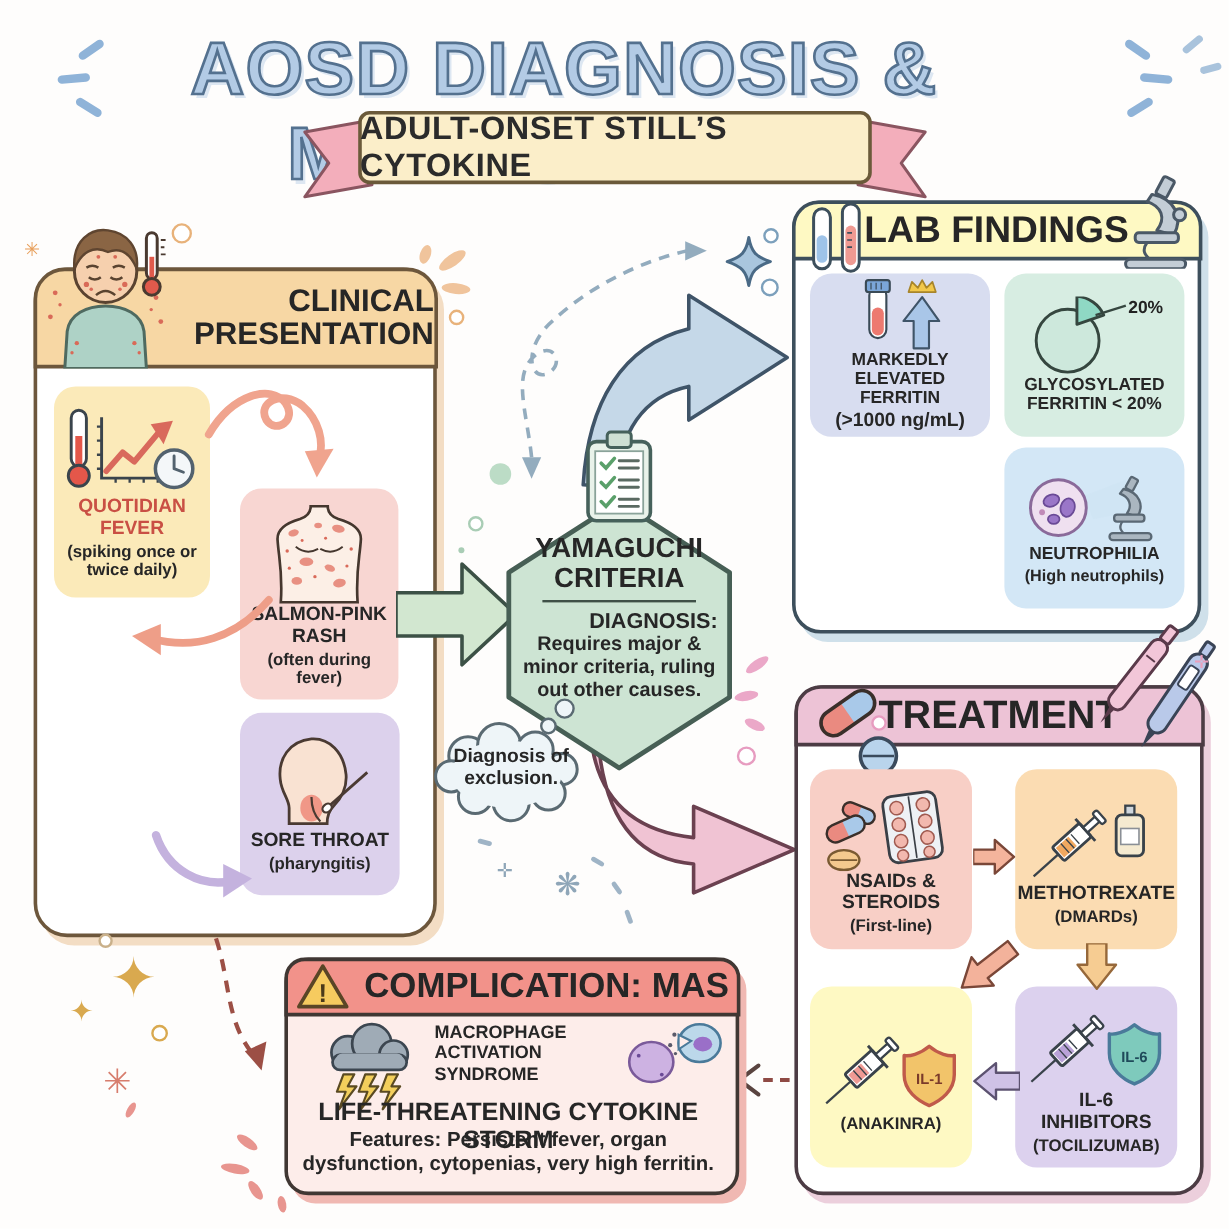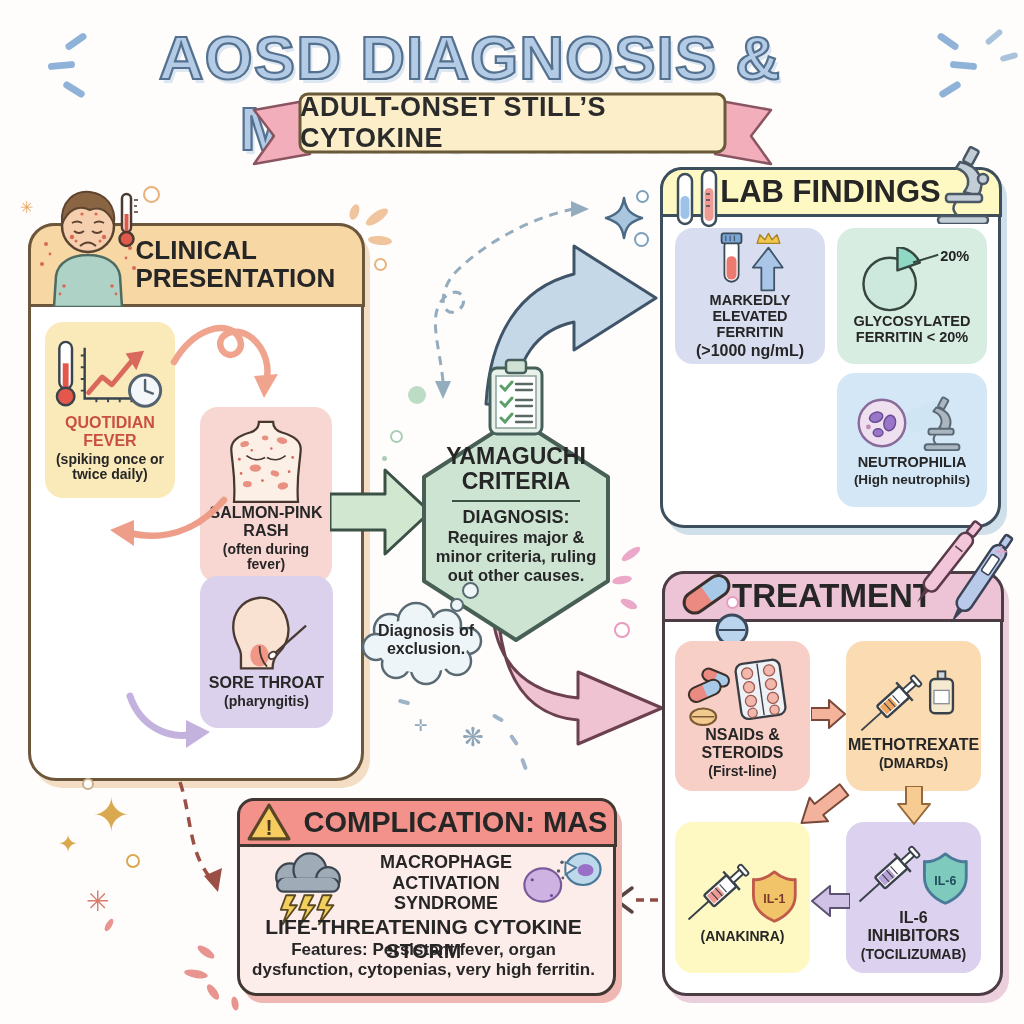--- a/index.html
+++ b/index.html
@@ -11,21 +11,21 @@
     color:#b3cbe5;-webkit-text-stroke:2.2px #54718f;text-shadow:3px 4px 0 #dde7f2}
   .ribbon-text{display:flex;align-items:center;justify-content:center;font-weight:700;font-size:27px;color:#2b2b2b;letter-spacing:.5px}
   .panel{position:absolute;background:#fff;border-style:solid}
   .phead{position:absolute;display:flex;align-items:center;justify-content:center;font-weight:700;box-sizing:border-box}
   .card{position:absolute;display:flex;flex-direction:column;align-items:center;justify-content:center;
     text-align:center;border-radius:18px;padding:4px 6px;box-sizing:border-box;font-weight:700}
   .ct{font-size:16px;line-height:1.12}
   .cs{font-size:14px;line-height:1.1;margin-top:2px}
   .red{color:#c94f44}
   svg text{font-family:"Liberation Sans",sans-serif;font-weight:700}
-  .hexa-text{display:flex;flex-direction:column;align-items:center;text-align:center}
+  .hexa-text{display:flex;flex-direction:column;align-items:flex-end;text-align:center}
   .hr-line{width:128px;border-top:2.5px solid #3f5047;margin:6px auto 5px}
 </style>
 </head>
 <body>
 
 <div class="stage">
 
   <div class="abs big-title" style="top:22px">AOSD DIAGNOSIS &amp; MANAGEMENT</div>
   <div class="dash" style="left:64px;top:38px;width:24px;height:7px;background:#8fb3d8;transform:rotate(-35deg)"></div>
   <div class="dash" style="left:48px;top:62px;width:27px;height:7px;background:#8fb3d8;transform:rotate(-5deg)"></div>
@@ -38,21 +38,21 @@
 
   <svg class="abs" style="left:240px;top:86px" width="545" height="90" viewBox="0 0 545 90">
     <polygon points="14,24 70,14 70,68 14,78 34,50" fill="#f3aebb" stroke="#8a5560" stroke-width="2.5" stroke-linejoin="round"></polygon>
     <polygon points="531,24 475,14 475,68 531,78 511,50" fill="#f3aebb" stroke="#8a5560" stroke-width="2.5" stroke-linejoin="round"></polygon>
     <rect x="60" y="8" width="425" height="58" rx="8" fill="#fbeec9" stroke="#6b5a3a" stroke-width="3"></rect>
   </svg>
   <div class="abs ribbon-text" style="left:300px;top:94px;width:425px;height:58px">ADULT-ONSET STILL’S CYTOKINE</div>
 
   <div class="panel" style="left:28px;top:223px;width:330px;height:552px;border-width:3.5px;border-color:#6d573c;border-radius:28px;box-shadow:6px 7px 0 #f3ddc4">
     <div class="phead" style="left:-3.5px;top:-3.5px;right:-3.5px;height:84px;background:#f7d7a4;border:3.5px solid #6d573c;border-radius:26px 26px 0 0;font-size:26px;line-height:1.05;padding-left:105px">
-      <span style="text-align:left">CLINICAL PRESENTATION</span>
+      <span style="text-align:right">CLINICAL PRESENTATION</span>
     </div>
   </div>
 
   <div class="card" style="left:45px;top:322px;width:130px;height:176px;background:#fbeab9">
     <svg width="118" height="76" viewBox="0 0 120 78">
       <path d="M34,10 V62 H100" fill="none" stroke="#3a444c" stroke-width="2.5"></path>
       <path d="M34,18 h-4 M34,30 h-4 M34,42 h-4 M34,54 h-4 M46,62 v4 M58,62 v4 M70,62 v4 M82,62 v4" stroke="#3a444c" stroke-width="2"></path>
       <path d="M38,56 L52,40 L62,48 L82,24" stroke="#d9695c" stroke-width="5" fill="none" stroke-linejoin="round" stroke-linecap="round"></path>
       <polygon points="76,16 95,13 87,33" fill="#d9695c"></polygon>
       <rect x="8" y="4" width="13" height="48" rx="6.5" fill="#fff" stroke="#3a444c" stroke-width="2.5"></rect>
@@ -86,21 +86,21 @@
           <circle cx="38" cy="36" r="1.4"></circle>
           <circle cx="80" cy="60" r="1.5"></circle>
           <circle cx="26" cy="62" r="1.5"></circle>
       </g>
     </svg>
     <div class="ct">SALMON-PINK RASH</div>
     <div class="cs">(often during fever)</div>
   </div>
 
 
-  <div class="card" style="left:200px;top:576px;width:133px;height:152px;background:#dcd1ec">
+  <div class="card" style="left:200px;top:594px;width:133px;height:152px;background:#dcd1ec">
     <svg width="100" height="80" viewBox="0 0 100 86">
       <path d="M42,4 C22,6 12,22 14,40 C15,52 22,58 22,66 L22,80 L56,80 C56,72 58,68 62,64 C68,58 74,50 73,36 C71,16 58,3 42,4 Z" fill="#f9e2d2" stroke="#4a3a32" stroke-width="2.5"></path>
       <ellipse cx="42" cy="66" rx="10" ry="12" fill="#ef8a7a" opacity="0.85"></ellipse>
       <path d="M42,56 C42,64 44,72 50,78" fill="none" stroke="#4a3a32" stroke-width="2"></path>
       <line x1="92" y1="34" x2="58" y2="64" stroke="#4a3a32" stroke-width="2.5"></line>
       <ellipse cx="56" cy="66" rx="4.5" ry="3.5" fill="#fff" stroke="#4a3a32" stroke-width="2" transform="rotate(-40 56 66)"></ellipse>
     </svg>
     <div class="ct">SORE THROAT</div>
     <div class="cs">(pharyngitis)</div>
   </div>
@@ -466,21 +466,21 @@
         <circle cx="72" cy="34" r="13"></circle>
       <rect x="16" y="34" width="68" height="14" rx="7"></rect>
     </g>
     <rect x="19" y="33" width="62" height="12" rx="6" fill="#9fabb6"></rect>
     <g fill="#f3cf5c" stroke="#5a4a22" stroke-width="2" stroke-linejoin="round">
       <polygon points="26,52 36,52 30,63 38,63 22,84 28,68 20,68"></polygon>
       <polygon points="46,52 56,52 50,63 58,63 42,84 48,68 40,68"></polygon>
       <polygon points="66,52 76,52 70,63 78,63 62,84 68,68 60,68"></polygon>
     </g>
   </svg>
-  <div class="abs" style="left:362px;top:852px;width:168px;text-align:center;font-weight:700;font-size:18px;line-height:1.15">MACROPHAGE ACTIVATION SYNDROME</div>
+  <div class="abs" style="left:362px;top:852px;width:168px;font-weight:700;font-size:15px;line-height:1.15">MACROPHAGE ACTIVATION SYNDROME</div>
   <svg class="abs" style="left:520px;top:845px" width="84" height="66" viewBox="0 0 96 72">
     <ellipse cx="26" cy="44" rx="21" ry="19" fill="#cdb2e2" stroke="#7a5a9a" stroke-width="2.5"></ellipse>
     <path d="M26,33 a11,11 0 1 0 0,22 a6,6 0 1 1 0,-22" fill="#8a5fc0"></path>
     <circle cx="14" cy="38" r="1.8" fill="#6a4a96"></circle>
       <circle cx="36" cy="56" r="1.8" fill="#6a4a96"></circle>
     <ellipse cx="72" cy="26" rx="20" ry="18" fill="#bcd8ea" stroke="#4a7a9a" stroke-width="2.5"></ellipse>
     <ellipse cx="75" cy="27" rx="9" ry="7" fill="#9a6fc8"></ellipse>
     <polygon points="52,18 64,24 52,32" fill="#fdedea" stroke="#4a7a9a" stroke-width="2"></polygon>
     <circle cx="48" cy="18" r="2" fill="#5a5a6a"></circle>
       <circle cx="44" cy="28" r="2" fill="#5a5a6a"></circle>

